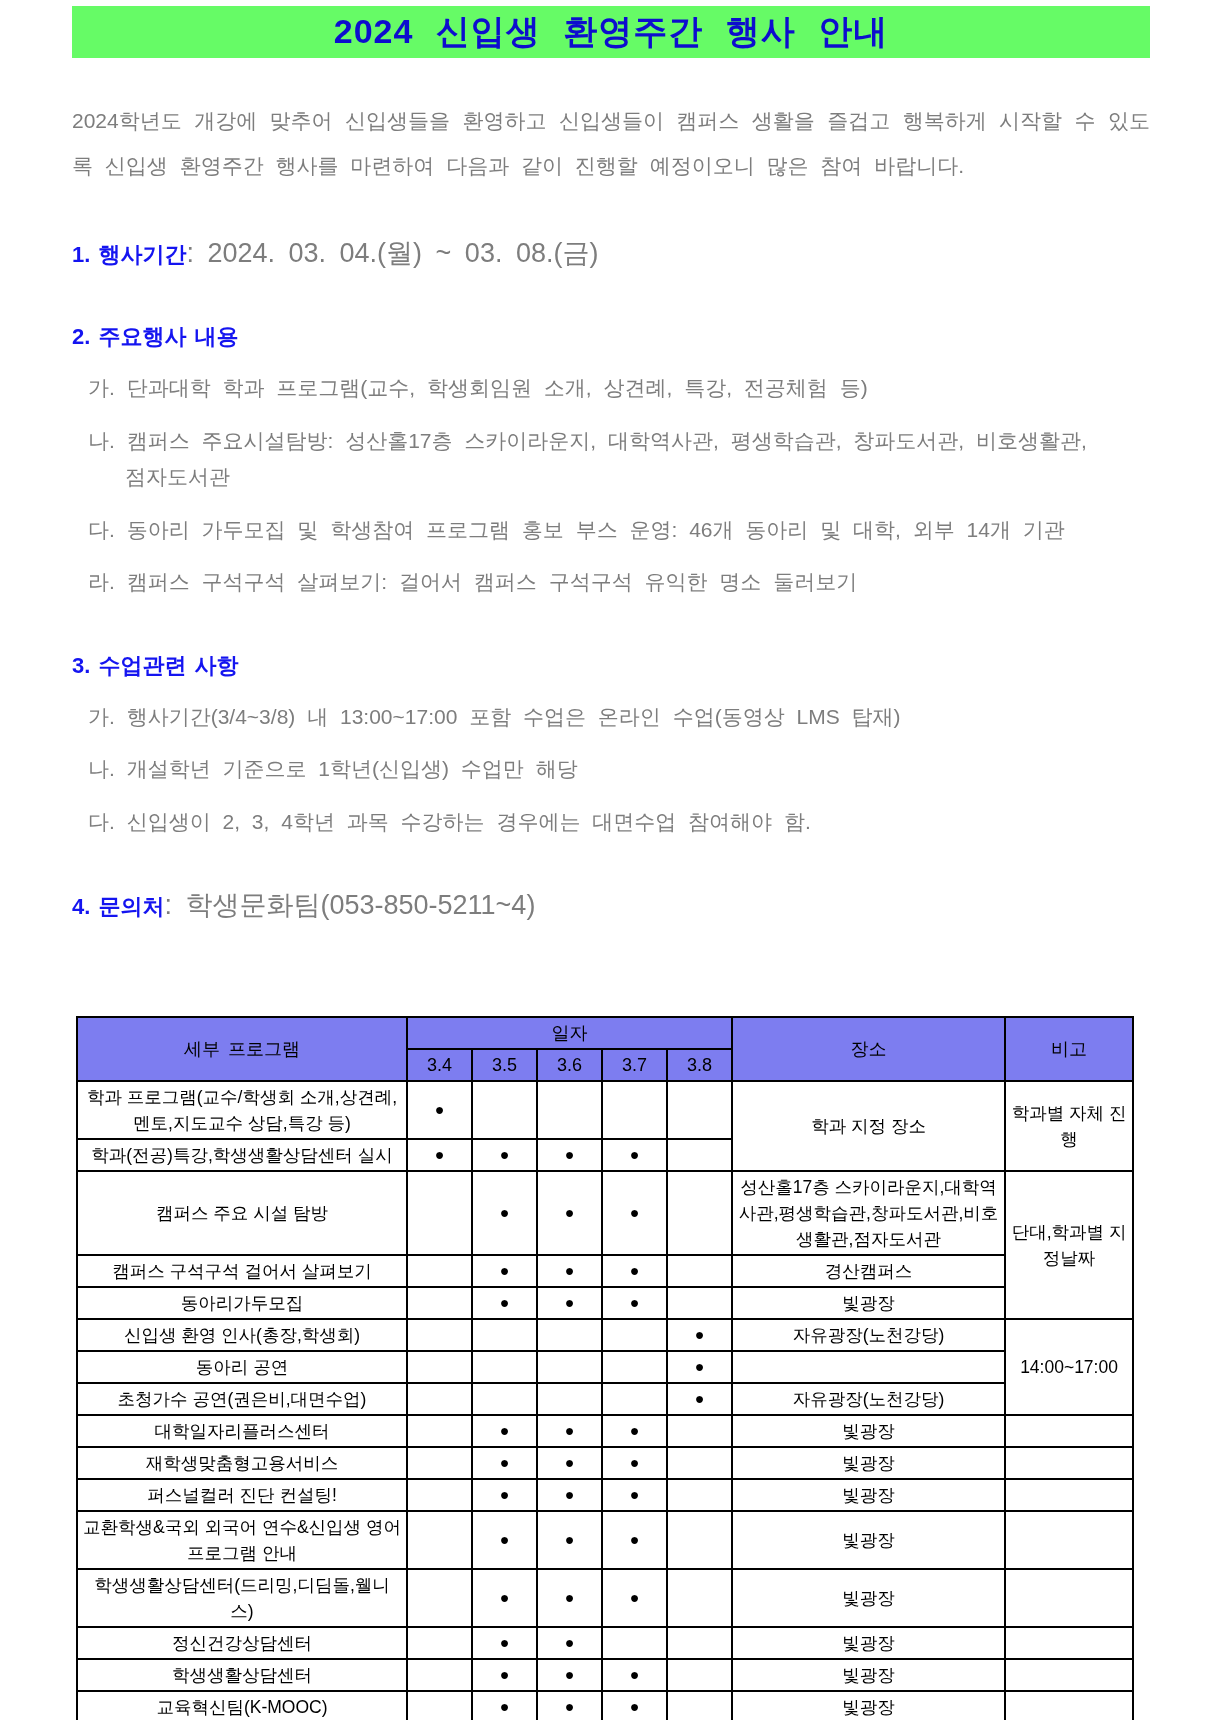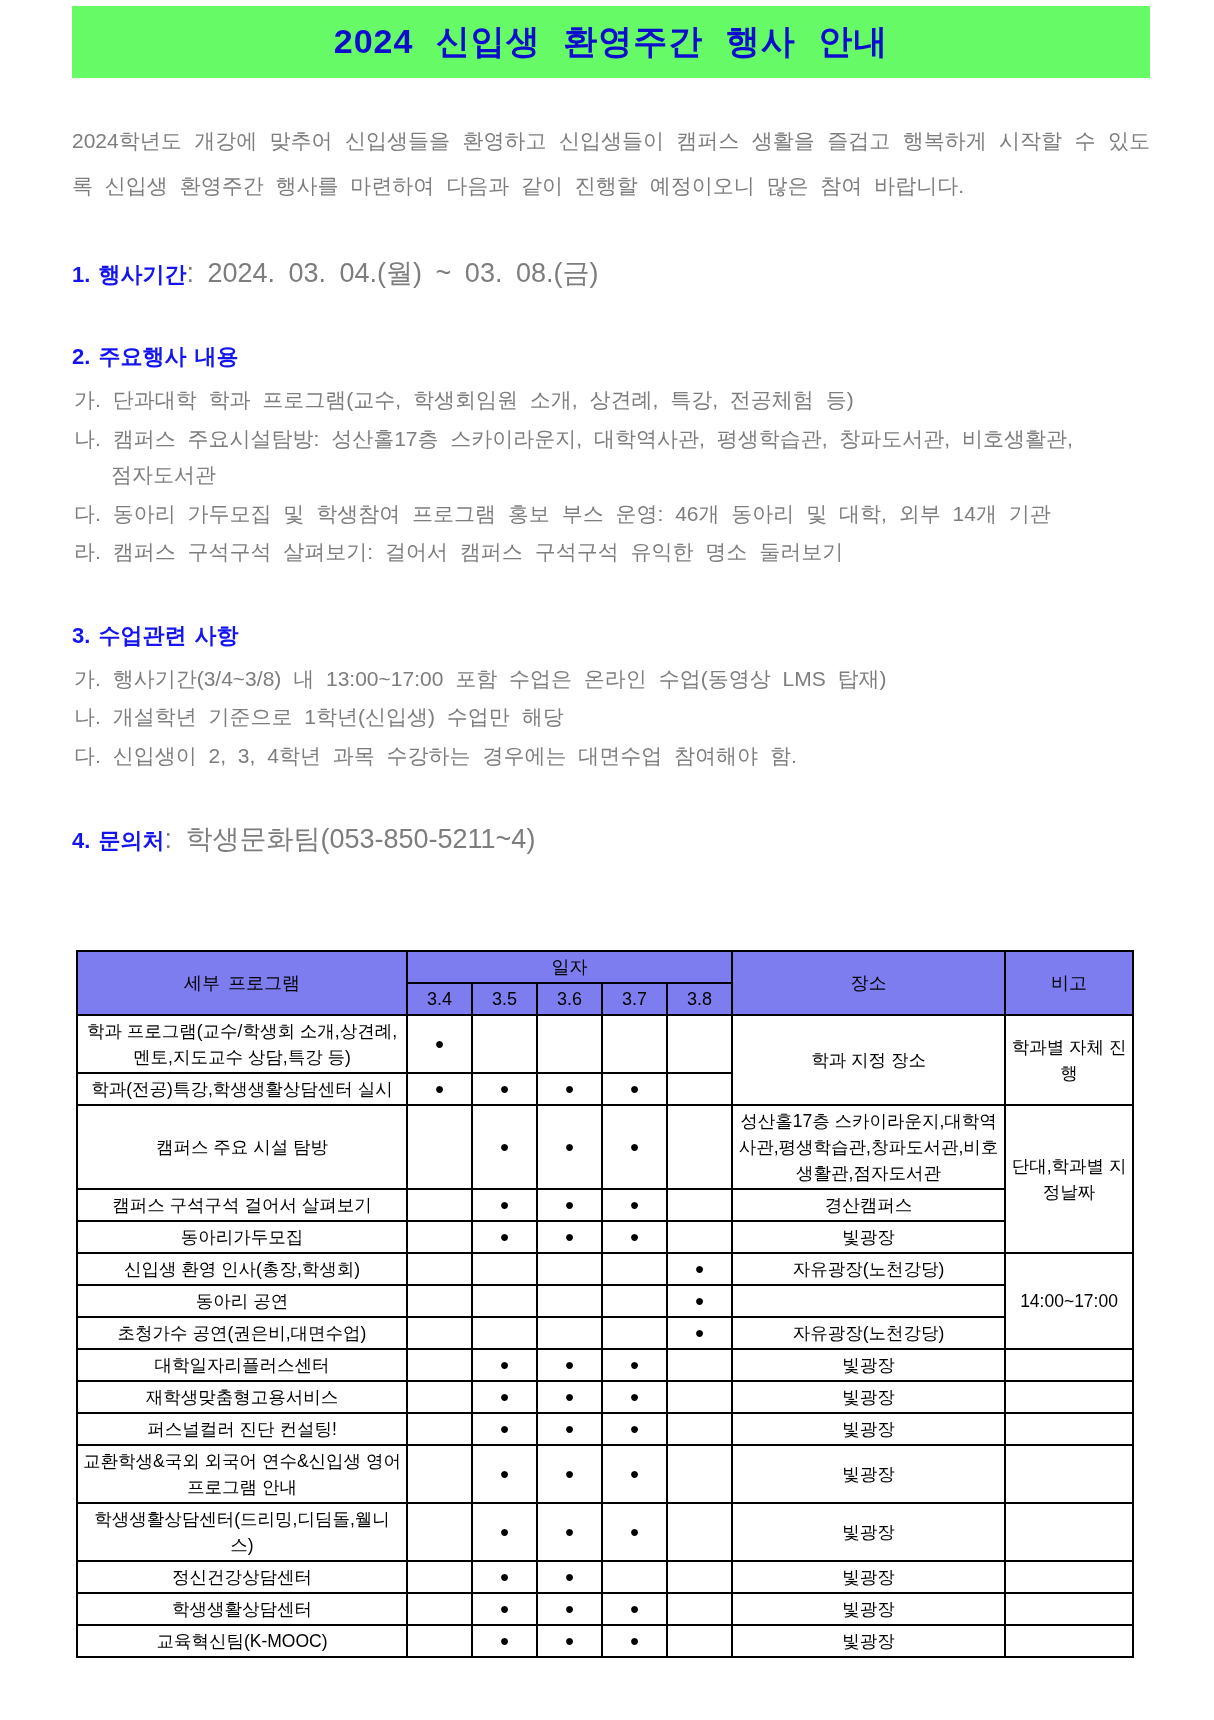--- a/index.html
+++ b/index.html
@@ -14,21 +14,21 @@
   html,body{margin:0;padding:0;background:#ffffff;}
   body{
     width:1214px;min-height:1720px;
     font-family:"Liberation Sans","DejaVu Sans",sans-serif;
     color:#000;
   }
   .page{padding:6px 64px 24px 72px;}
 
   .banner{
     background:var(--banner-green,#66fb66);
-    height:72px;
+    height:52px;
     display:flex;align-items:center;justify-content:center;
   }
   .banner .doc-title{
     margin:0;
     font-size:34px;font-weight:bold;
     color:var(--title-blue,#0d0dce);
     letter-spacing:1px;word-spacing:12px;
   }
 
   .intro{
@@ -37,21 +37,21 @@
     color:var(--body-gray,#7d7d7d);
     text-align:justify;word-spacing:6px;
   }
 
   .sec-line{margin:48px 0 0 0;font-size:22px;line-height:34px;}
   .sec-heading{color:var(--heading-blue,#1414f0);font-weight:bold;word-spacing:2px;}
   .sec-inline{color:var(--body-gray,#7d7d7d);font-size:27px;word-spacing:6px;text-align:right;}
 
   .sec-items{margin:8px 0 0 0;}
   .sec-items p{
-    margin:2px;
+    margin:16px;
     font-size:21px;line-height:36.5px;
     color:var(--body-gray,#7d7d7d);
     word-spacing:6px;
     padding-left:37px;text-indent:-37px;
     white-space:pre-line;
   }
 
   table.events{
     border-collapse:collapse;
     table-layout:fixed;

